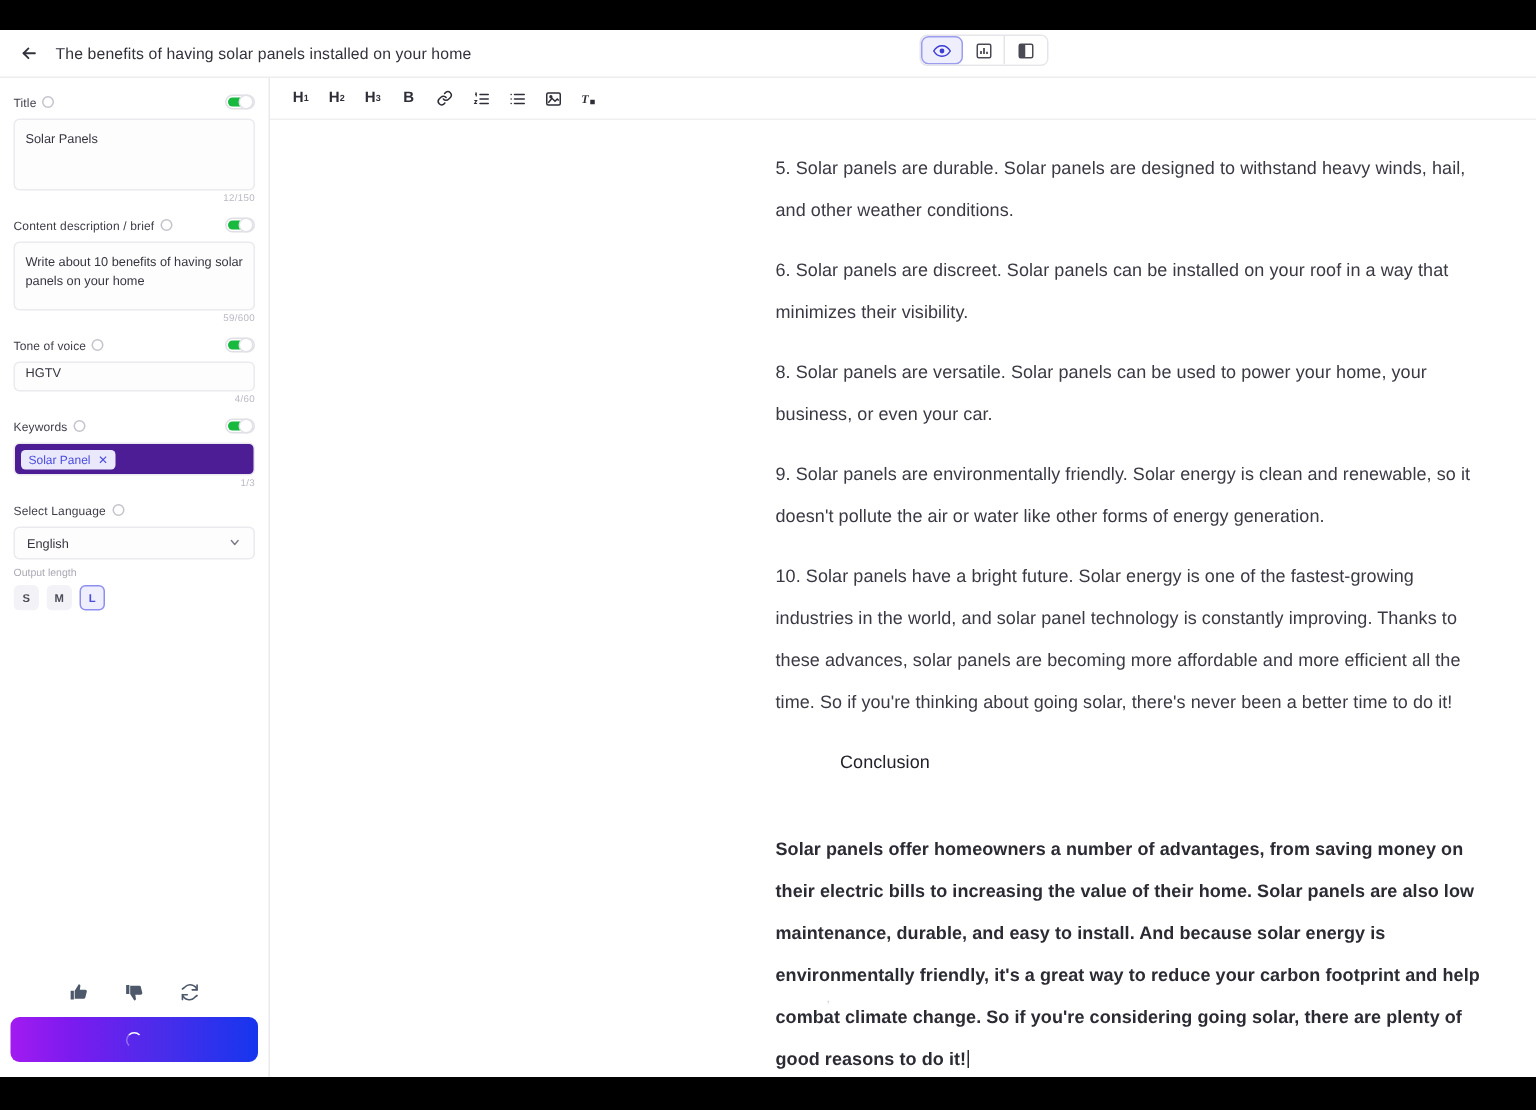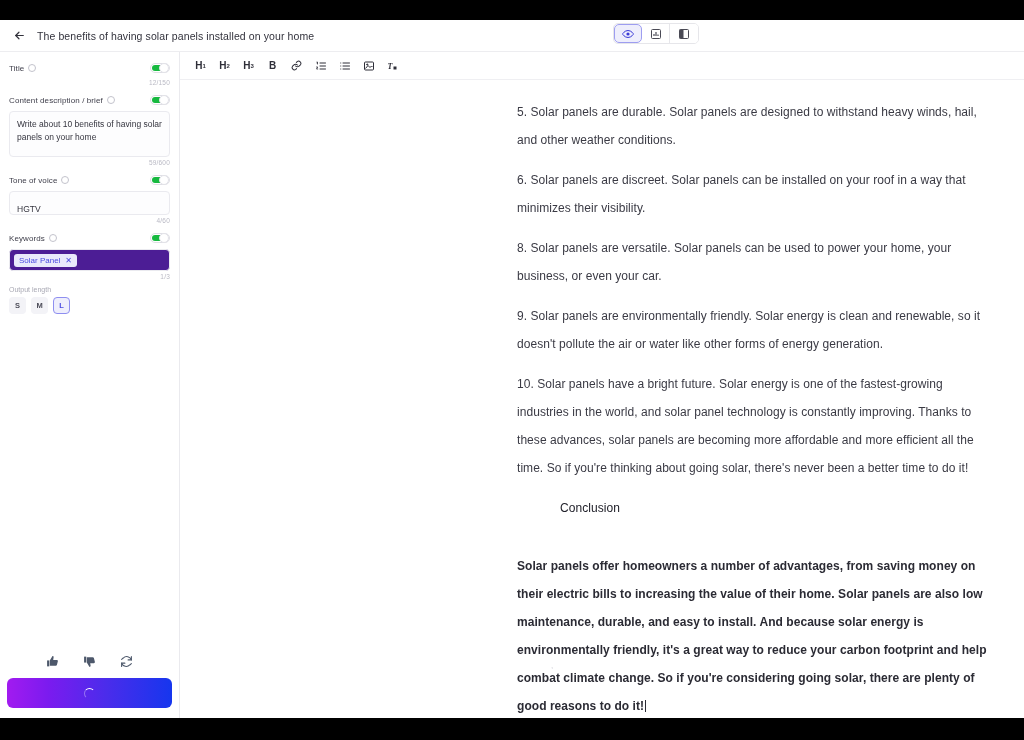--- a/index.html
+++ b/index.html
@@ -116,21 +116,21 @@
     width: 100%;
     background: #fdfdfe;
     border: 1px solid #eaeaef;
     border-radius: 4px;
     font-size: 8.5px; color: #35353f;
     line-height: 13px;
     padding: 6px 7px;
   }
   .input-box.tall { height: 48px; }
   .input-box.tall2 { height: 46px; }
-  .input-box.single { height: 20px; padding: 11px 7px; }
+  .input-box.single { height: 20px; padding: 0 7px; }
   .counter {
     text-align: right;
     font-size: 6.5px; color: #b9b9c4;
     margin-top: 2px; letter-spacing: .2px;
   }
 
   .chip-box {
     width: 100%; height: 22px;
     background: #4c1d95;
     border: 1px solid #eaeaef;
@@ -300,20 +300,21 @@
 
           <div class="field">
             <div class="field-head">
               <span class="field-label">Title</span>
               <span class="info-icon"></span>
               <span class="toggle">
                 <span class="track"></span>
                 <span class="knob"></span>
               </span>
             </div>
+            <div class="input-box tall">Solar Panels</div>
             <div class="counter">12/150</div>
           </div>
 
           <div class="field">
             <div class="field-head">
               <span class="field-label">Content description / brief</span>
               <span class="info-icon"></span>
               <span class="toggle">
                 <span class="track"></span>
                 <span class="knob"></span>
@@ -347,20 +348,34 @@
             </div>
             <div class="chip-box">
               <span class="chip">
                 <span>Solar Panel</span>
                 <span class="x">✕</span>
               </span>
             </div>
             <div class="counter">1/3</div>
           </div>
 
+          <div class="field">
+            <div class="field-head">
+              <span class="field-label">Select Language</span>
+              <span class="info-icon"></span>
+            </div>
+            <div class="select-box">
+              <span>English</span>
+              <span class="chev">
+                <svg width="9" height="9" viewBox="0 0 24 24" fill="none" stroke="currentColor" stroke-width="2.5" stroke-linecap="round" stroke-linejoin="round">
+                    <polyline points="6 9 12 16 18 9"></polyline>
+                  </svg>
+              </span>
+            </div>
+          </div>
 
           <div class="field" style="margin-top:6px;">
             <div class="olen-label">Output length</div>
             <div class="olen-row">
               <div class="olen-btn">S</div>
               <div class="olen-btn">M</div>
               <div class="olen-btn active">L</div>
             </div>
           </div>
 

